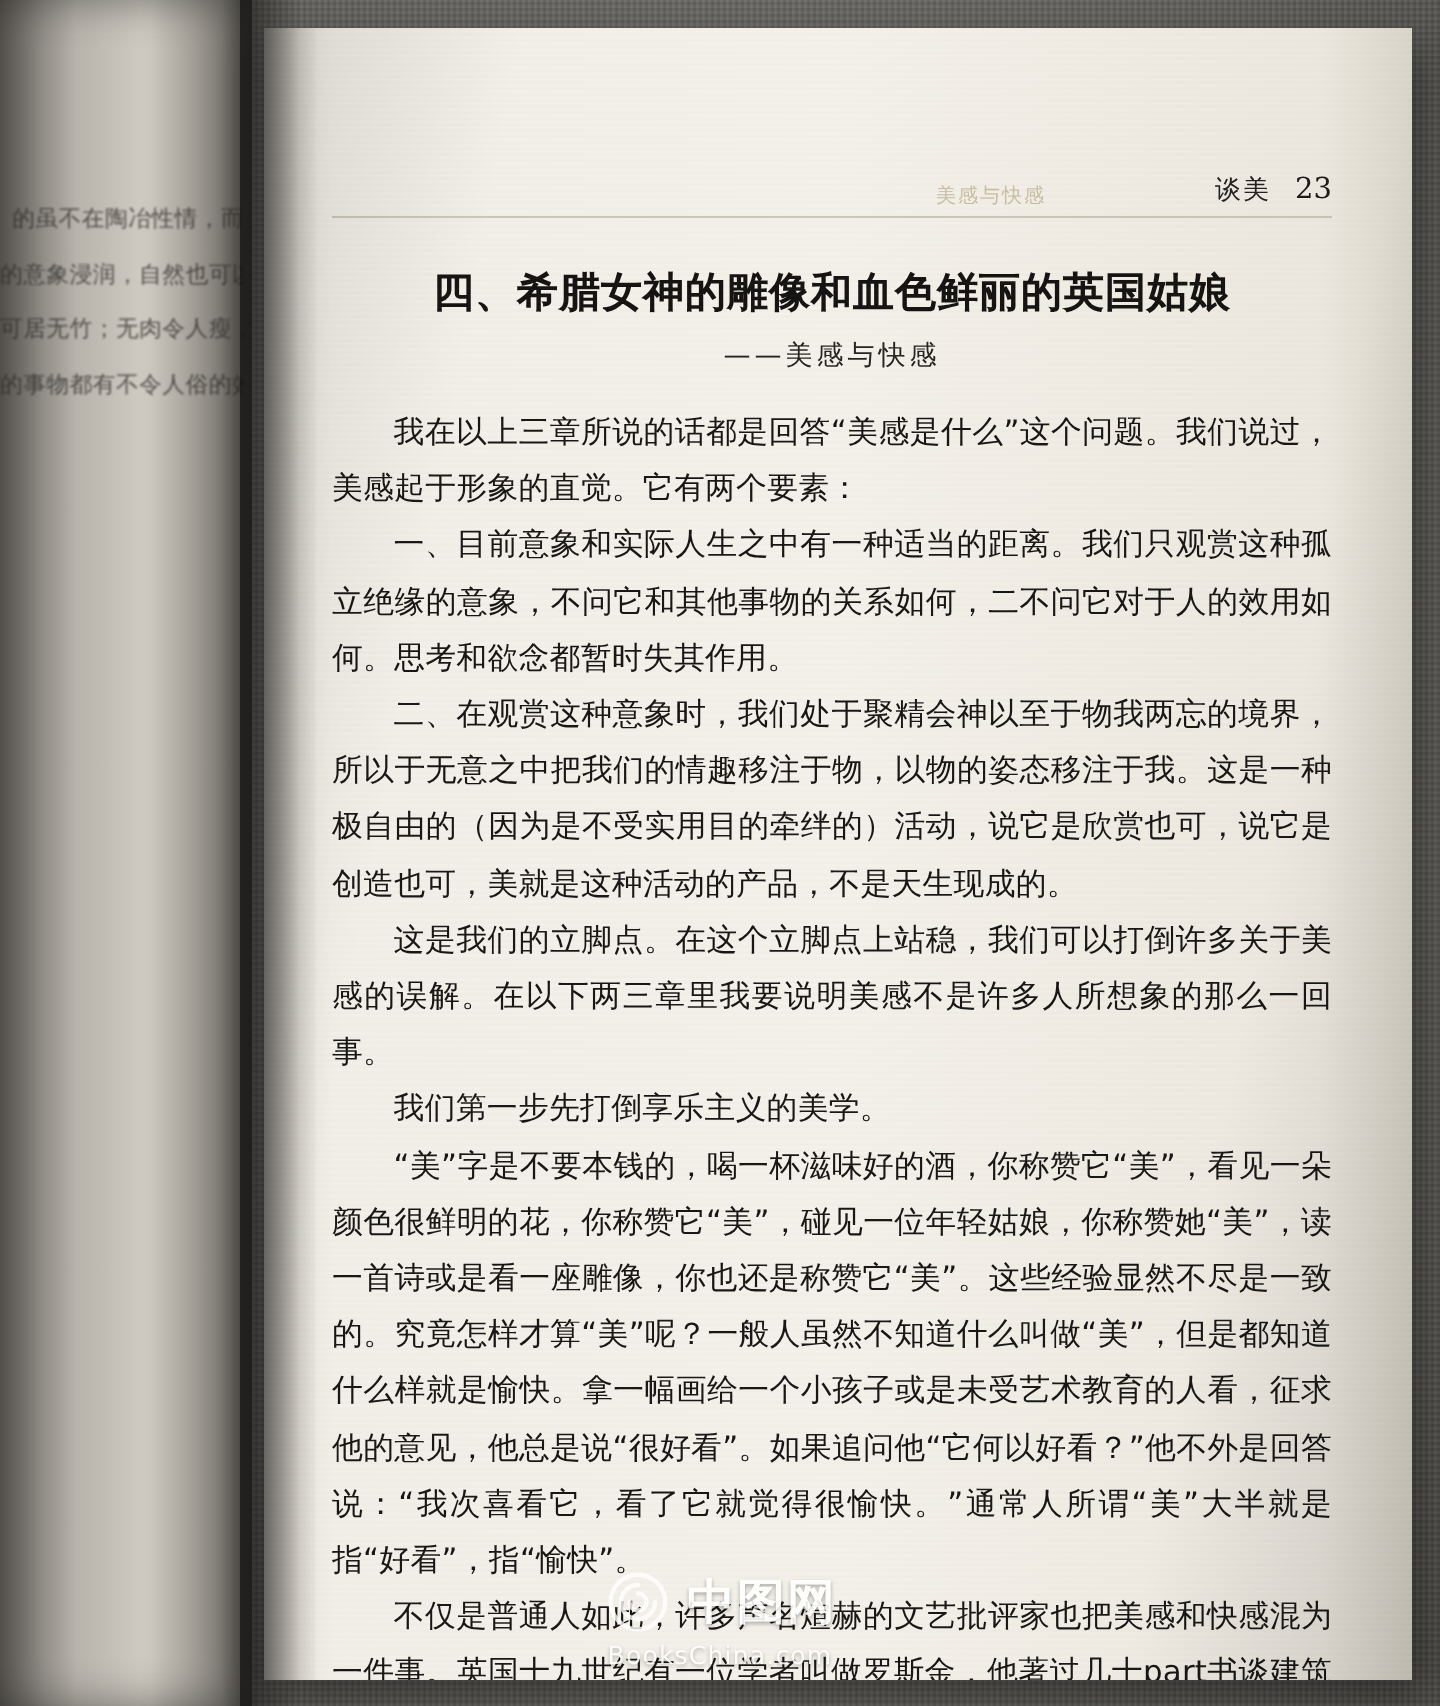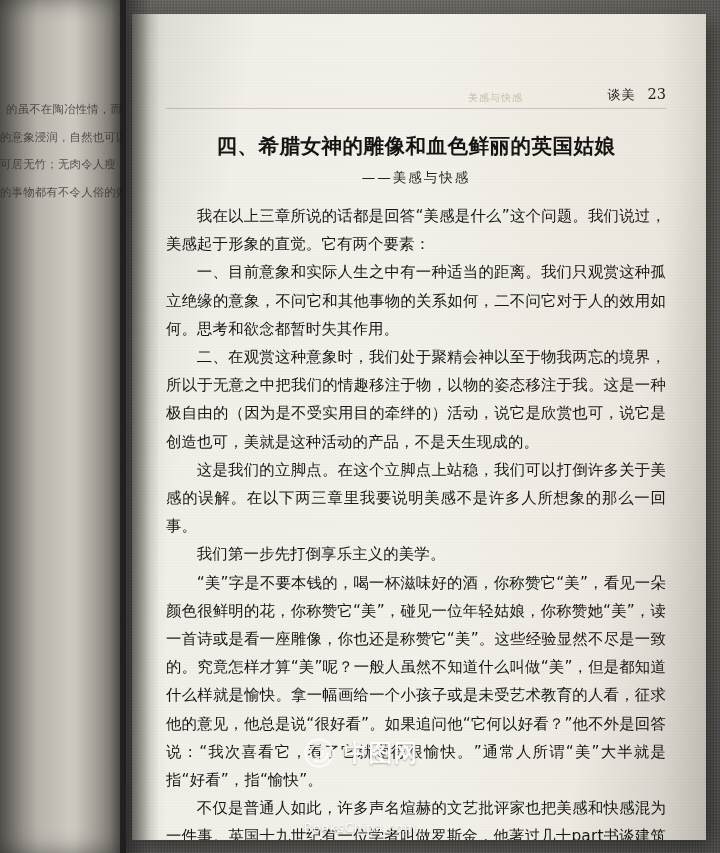--- a/index.html
+++ b/index.html
@@ -230,21 +230,20 @@
     letter-spacing: 1px;
     text-shadow: 0 1px 2px rgba(0,0,0,0.35);
   }
   #wm-url {
     font-family: "DejaVu Sans", sans-serif;
     font-size: 12.5px;
     color: #ffffff;
     opacity: 0.85;
     letter-spacing: 0.6px;
     text-shadow: 0 1px 2px rgba(0,0,0,0.35);
-    margin-top: 48px;
   }
 </style>
 </head>
 <body>
 
 <div id="scene">
 
   <div id="left-page">
     <div class="lp-text">
       <div>的虽不在陶冶性情，而</div>

